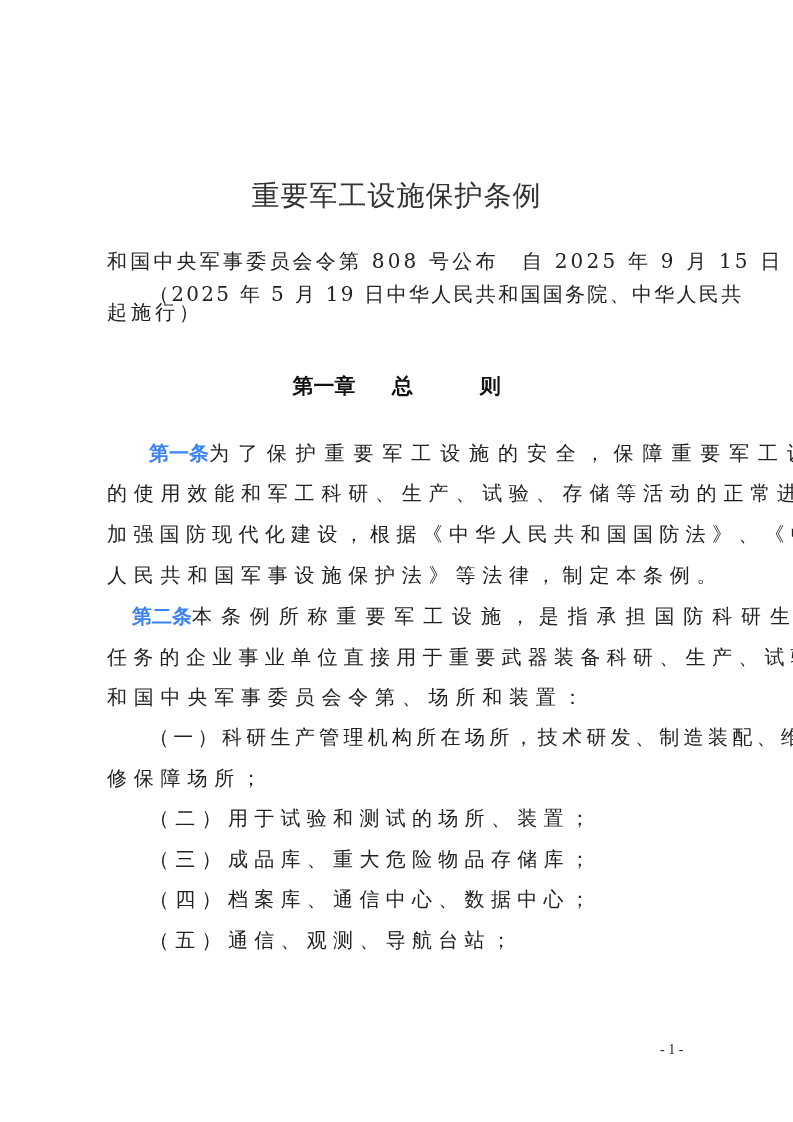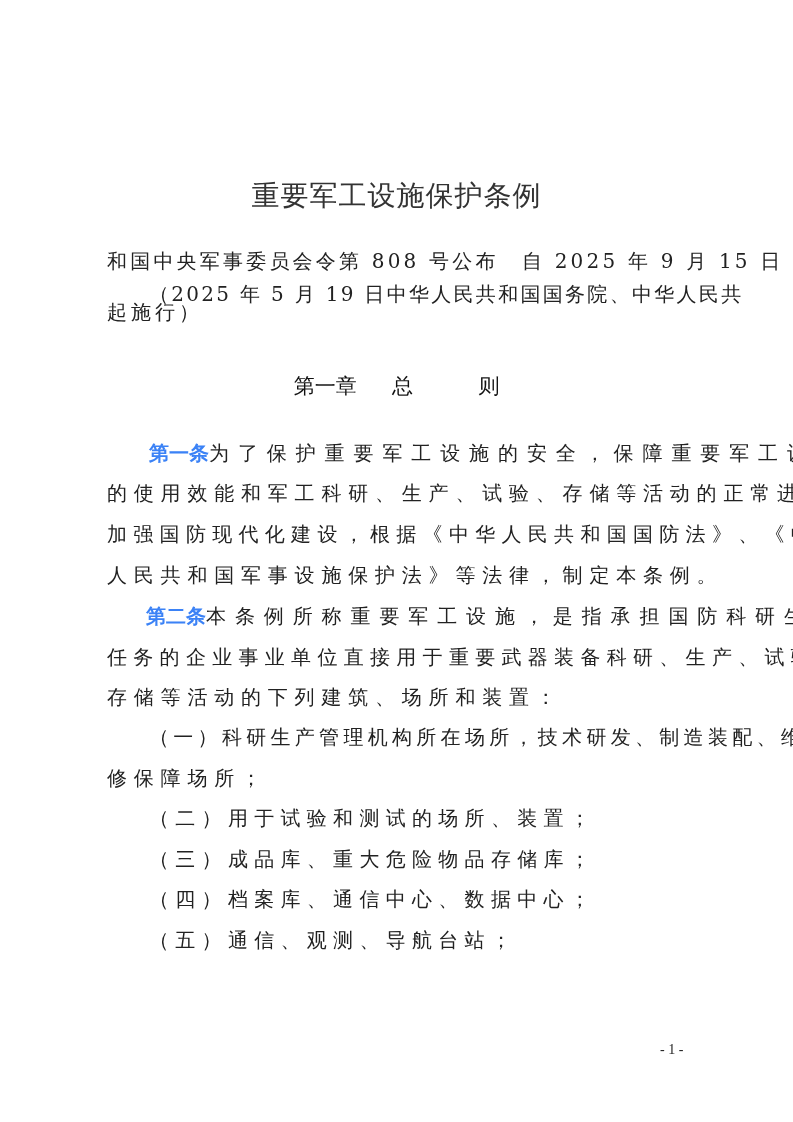--- a/index.html
+++ b/index.html
@@ -12,21 +12,21 @@
   }
   .line {
     position: absolute; left: 107px; width: 583px; height: 40px; line-height: 40px;
     font-family: "DejaVu Serif", "Liberation Serif", serif; font-size: 20px;
     white-space: nowrap; display: flex; justify-content: space-between; color: #222;
   }
   .line.left { justify-content: flex-start; }
   .sub { font-family: "DejaVu Serif", "Liberation Serif", serif; font-size: 20px; }
   .chapter {
     position: absolute; top: 366px; left: 0; width: 793px; text-align: center;
-    font-family: "DejaVu Sans", "Liberation Sans", sans-serif; font-weight: normal; font-size: 21px;
+    font-family: "DejaVu Sans", "Liberation Sans", sans-serif; font-weight: bold; font-size: 21px;
     line-height: 40px; color: #111;
   }
   .chapter span { display: inline-block; }
   .bold { font-family: "DejaVu Sans", "Liberation Sans", sans-serif; font-weight: bold; color: #3b82f6; }
   .pagenum {
     position: absolute; top: 1042px; left: 660px; font-family: "Liberation Serif", serif;
     font-size: 14px; color: #222;
   }
 </style>
 </head>
@@ -62,30 +62,30 @@
   <div class="line left" style="top:473px;">
     <span style="letter-spacing:6.8px;">的使用效能和军工科研、生产、试验、存储等活动的正常进行，</span>
   </div>
   <div class="line left" style="top:514px;">
     <span style="letter-spacing:6.3px;">加强国防现代化建设，根据《中华人民共和国国防法》、《中华</span>
   </div>
   <div class="line left" style="top:555px;">
     <span style="letter-spacing:6.8px;">人民共和国军事设施保护法》等法律，制定本条例。</span>
   </div>
 
-  <div class="line left" style="top:596px; left:146px; width:541px;text-align:right;">
+  <div class="line left" style="top:596px; left:132px; width:541px;text-align:right;">
     <span class="bold">第二条</span>
     <span style="width:20px; display:inline-block;"></span>
     <span style="letter-spacing:8.9px;">本条例所称重要军工设施，是指承担国防科研生产</span>
   </div>
   <div class="line left" style="top:637px;">
     <span style="letter-spacing:6.3px;">任务的企业事业单位直接用于重要武器装备科研、生产、试验、</span>
   </div>
   <div class="line left" style="top:677px;">
-    <span style="letter-spacing:6.8px;">存储等活动的下列建筑、场所和装置：</span>
+    <span style="letter-spacing:6.8px;">和国中央军事委员会令第、场所和装置：</span>
   </div>
 
   <div class="line left" style="top:717px; left:149px; width:541px;">
     <span style="letter-spacing:4.3px;">（一）科研生产管理机构所在场所，技术研发、制造装配、维</span>
   </div>
   <div class="line left" style="top:758px;">
     <span style="letter-spacing:6.8px;">修保障场所；</span>
   </div>
   <div class="line left" style="top:798px; left:149px;">
     <span style="letter-spacing:6.3px;">（二）用于试验和测试的场所、装置；</span>

